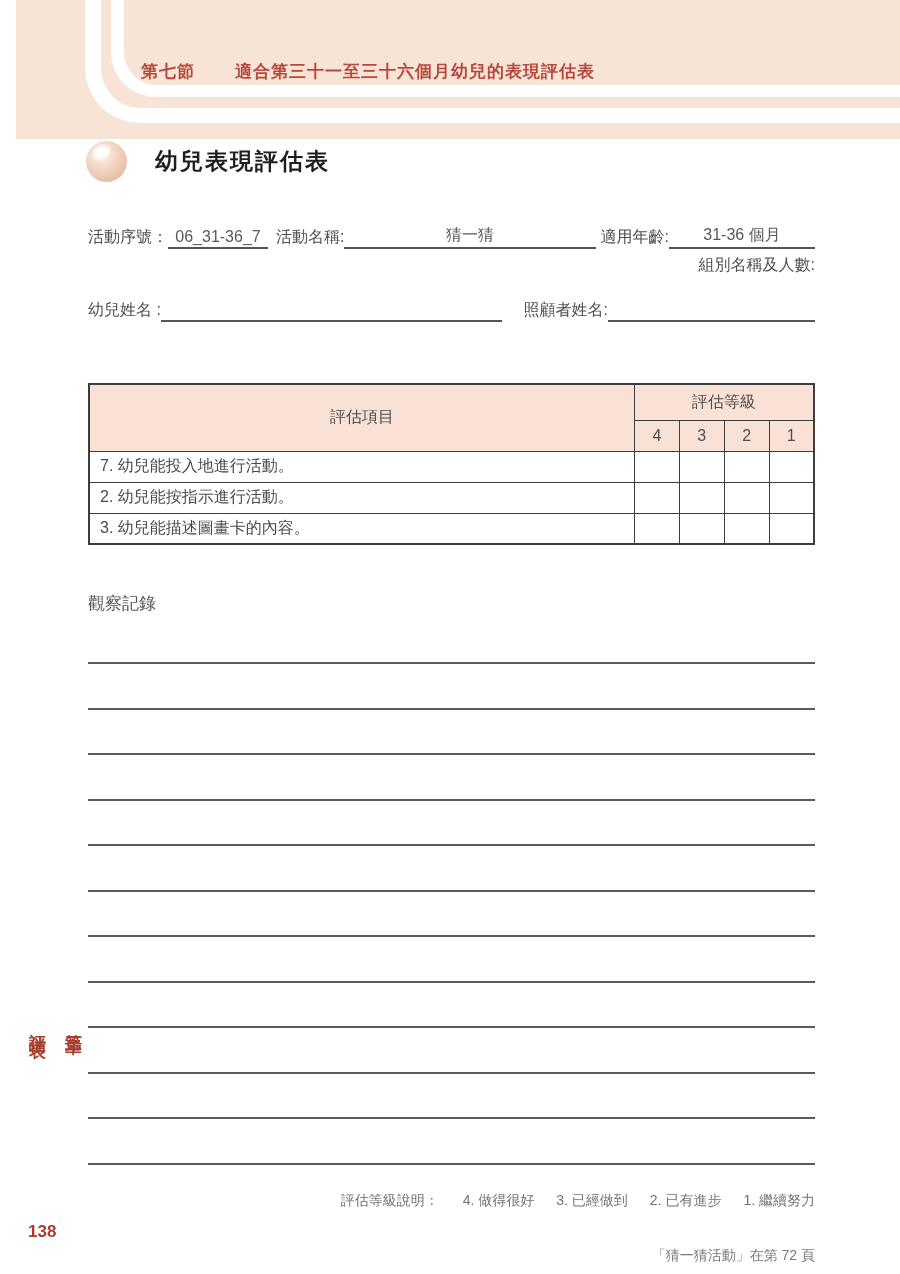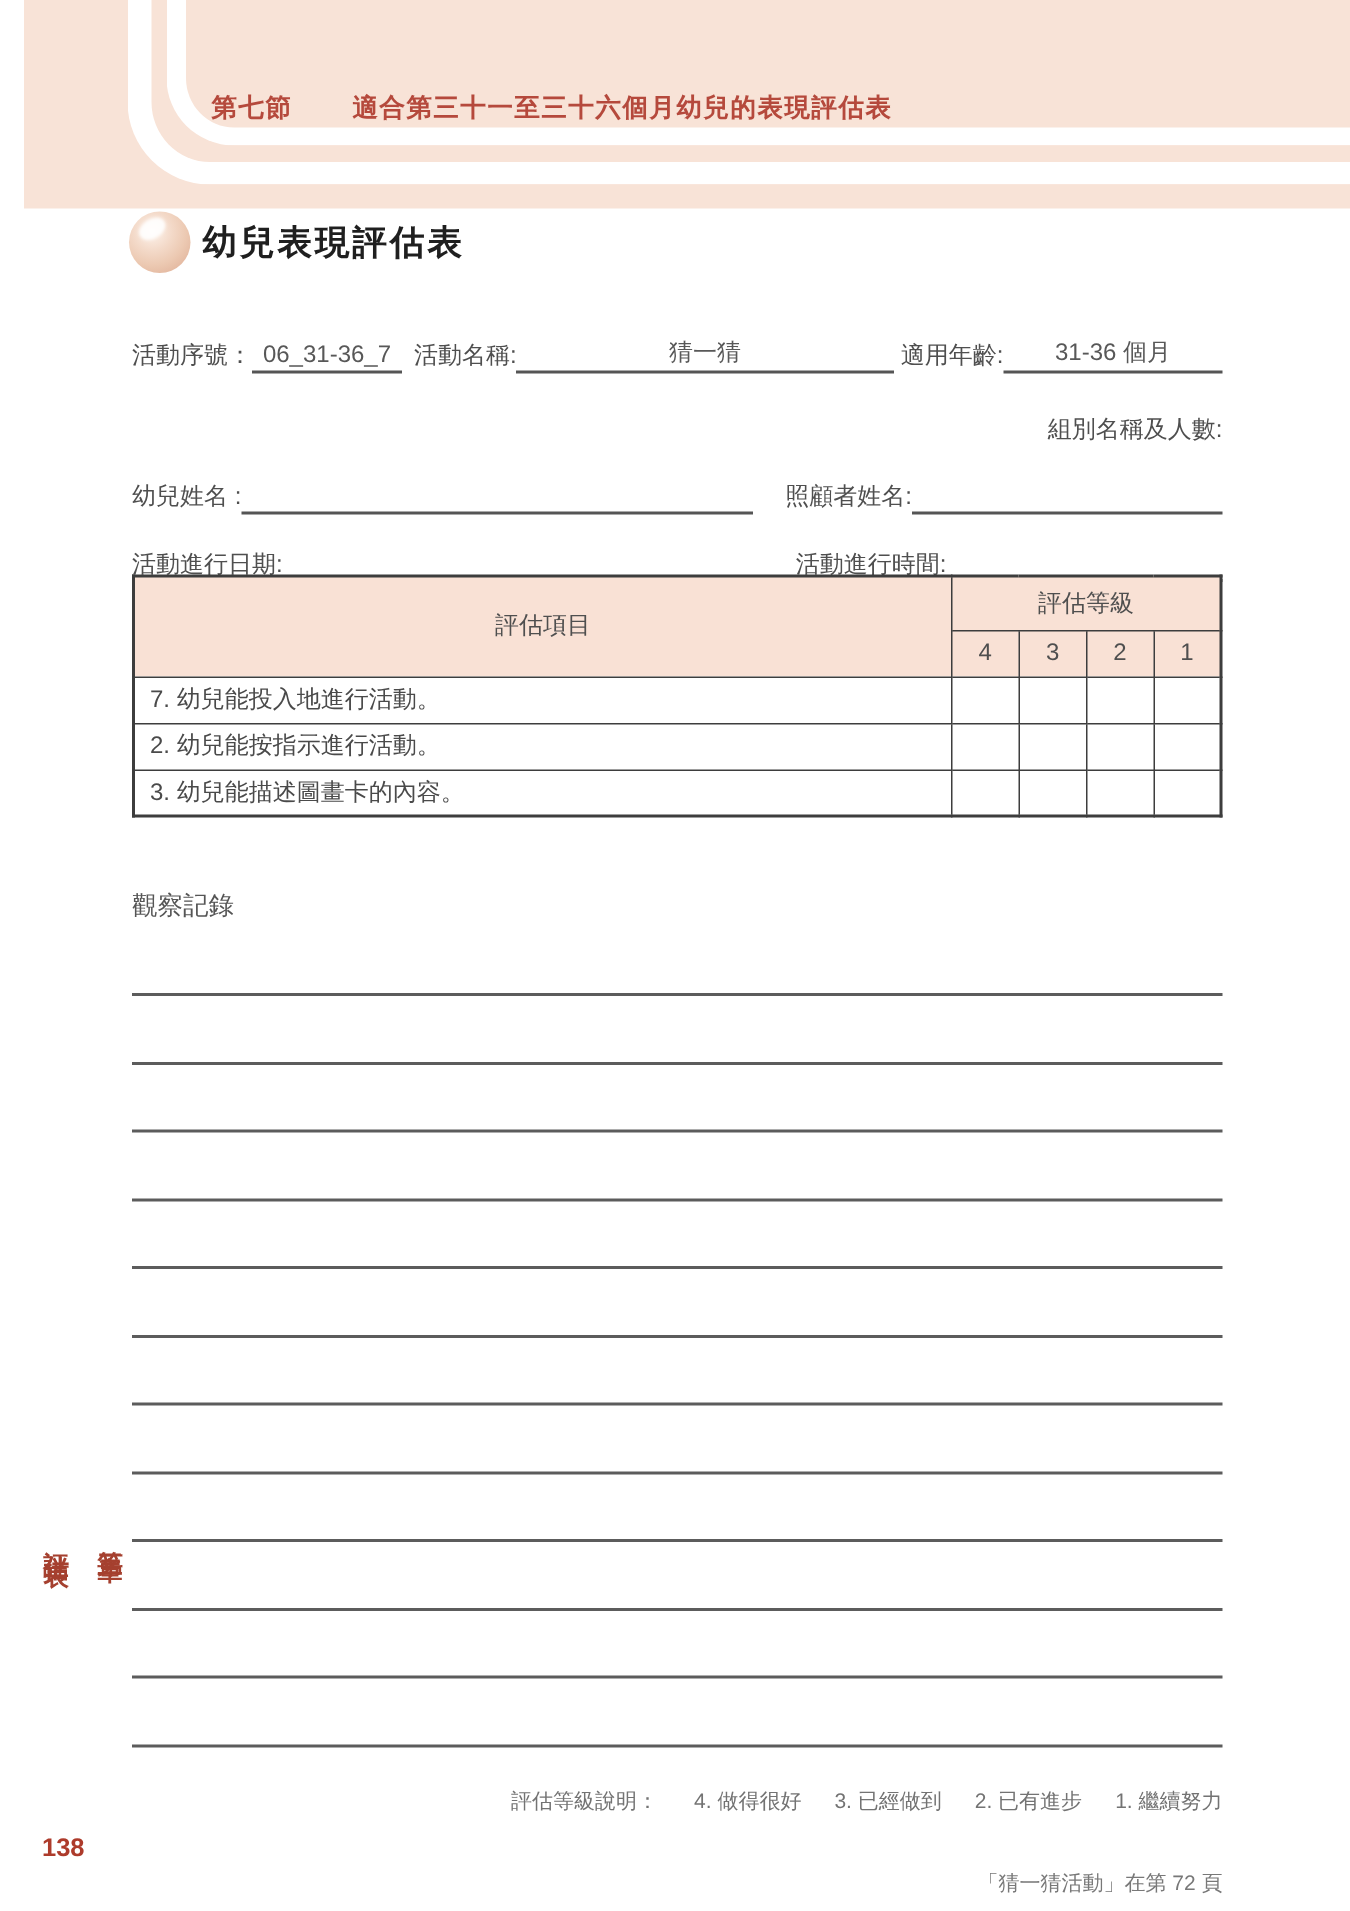--- a/index.html
+++ b/index.html
@@ -12,31 +12,31 @@
   .page{position:relative;width:900px;height:1274px;background:#fff;overflow:hidden;}
 
   
   .header-band{position:absolute;left:0;top:0;width:900px;height:139px;background:var(--peach);overflow:hidden;margin-left:16px;}
   .curve{position:absolute;top:-40px;right:-40px;background:transparent;}
   .curve-outer{left:69px;height:163px;border-left:16px solid #fff;border-bottom:15px solid #fff;border-bottom-left-radius:55px;}
   .curve-inner{left:95px;height:137px;border-left:13px solid #fff;border-bottom:12px solid #fff;border-bottom-left-radius:45px;}
   .header-text{position:absolute;left:125px;top:60px;display:flex;gap:40px;color:var(--accent_red);font-size:17px;font-weight:700;letter-spacing:1px;}
 
   
-  .title-row{position:absolute;left:86px;top:141px;display:flex;align-items:center;gap:8px;}
+  .title-row{position:absolute;left:86px;top:141px;display:flex;align-items:center;gap:28px;}
   .sphere{position:relative;width:41px;height:41px;border-radius:50%;
     background:radial-gradient(circle at 38% 32%, #fdf3ec 0%, #f3d9c8 35%, #ecc9b2 60%, #e0b198 90%, #d8a68c 100%);}
   .sphere .hl{position:absolute;left:6px;top:5px;width:19px;height:13px;border-radius:50%;
     background:rgba(255,255,255,.9);transform:rotate(-32deg);filter:blur(1.2px);}
   .page-title{font-size:23px;font-weight:700;color:#1f1f1f;letter-spacing:2px;}
 
   
   .form-row{position:absolute;left:88px;width:727px;display:flex;align-items:flex-end;
     font-size:16px;color:var(--label_gray);}
-  .form-row .lbl{white-space:nowrap;padding-bottom:1px;margin-top:21px;}
+  .form-row .lbl{white-space:nowrap;padding-bottom:1px;}
   .field{border-bottom:2px solid #555;text-align:center;color:var(--value_gray);padding-bottom:1px;white-space:nowrap;}
   .grow{flex:1 1 auto;}
   #row1{top:202px;} #row2{top:255px;flex-direction:column;} #row3{top:300px;} #row4{top:345px;}
 
   
   .assess-table{position:absolute;left:88px;top:383px;width:727px;border-collapse:collapse;}
   .assess-table th,.assess-table td{border:1.5px solid var(--border_dark);font-weight:400;}
   .assess-table{border:2px solid var(--border_dark);}
   .assess-table th{background:var(--table_header_fill);color:var(--label_gray);font-size:16px;text-align:center;}
   .assess-table td{background:#fff;color:#4a4a4a;font-size:16px;text-align:left;padding-left:10px;}
@@ -98,26 +98,20 @@
     <span class="field grow"></span>
   </div>
 
   <div class="form-row" id="row3">
     <span class="lbl">幼兒姓名 :</span>
     <span class="field grow" style="margin-right:22px;"></span>
     <span class="lbl">照顧者姓名:</span>
     <span class="field" style="width:207px;"></span>
   </div>
 
-  <div class="form-row" id="row4">
-    <span class="lbl">活動進行日期:</span>
-    <span class="field grow" style="margin-right:12px;"></span>
-    <span class="lbl">活動進行時間:</span>
-    <span class="field" style="width:184px;"></span>
-  </div>
 
   <table class="assess-table">
     <colgroup>
       <col style="width:547px;">
         <col style="width:45px;">
         <col style="width:45px;">
         <col style="width:45px;">
         <col style="width:45px;">
     </colgroup>
     <tbody>

